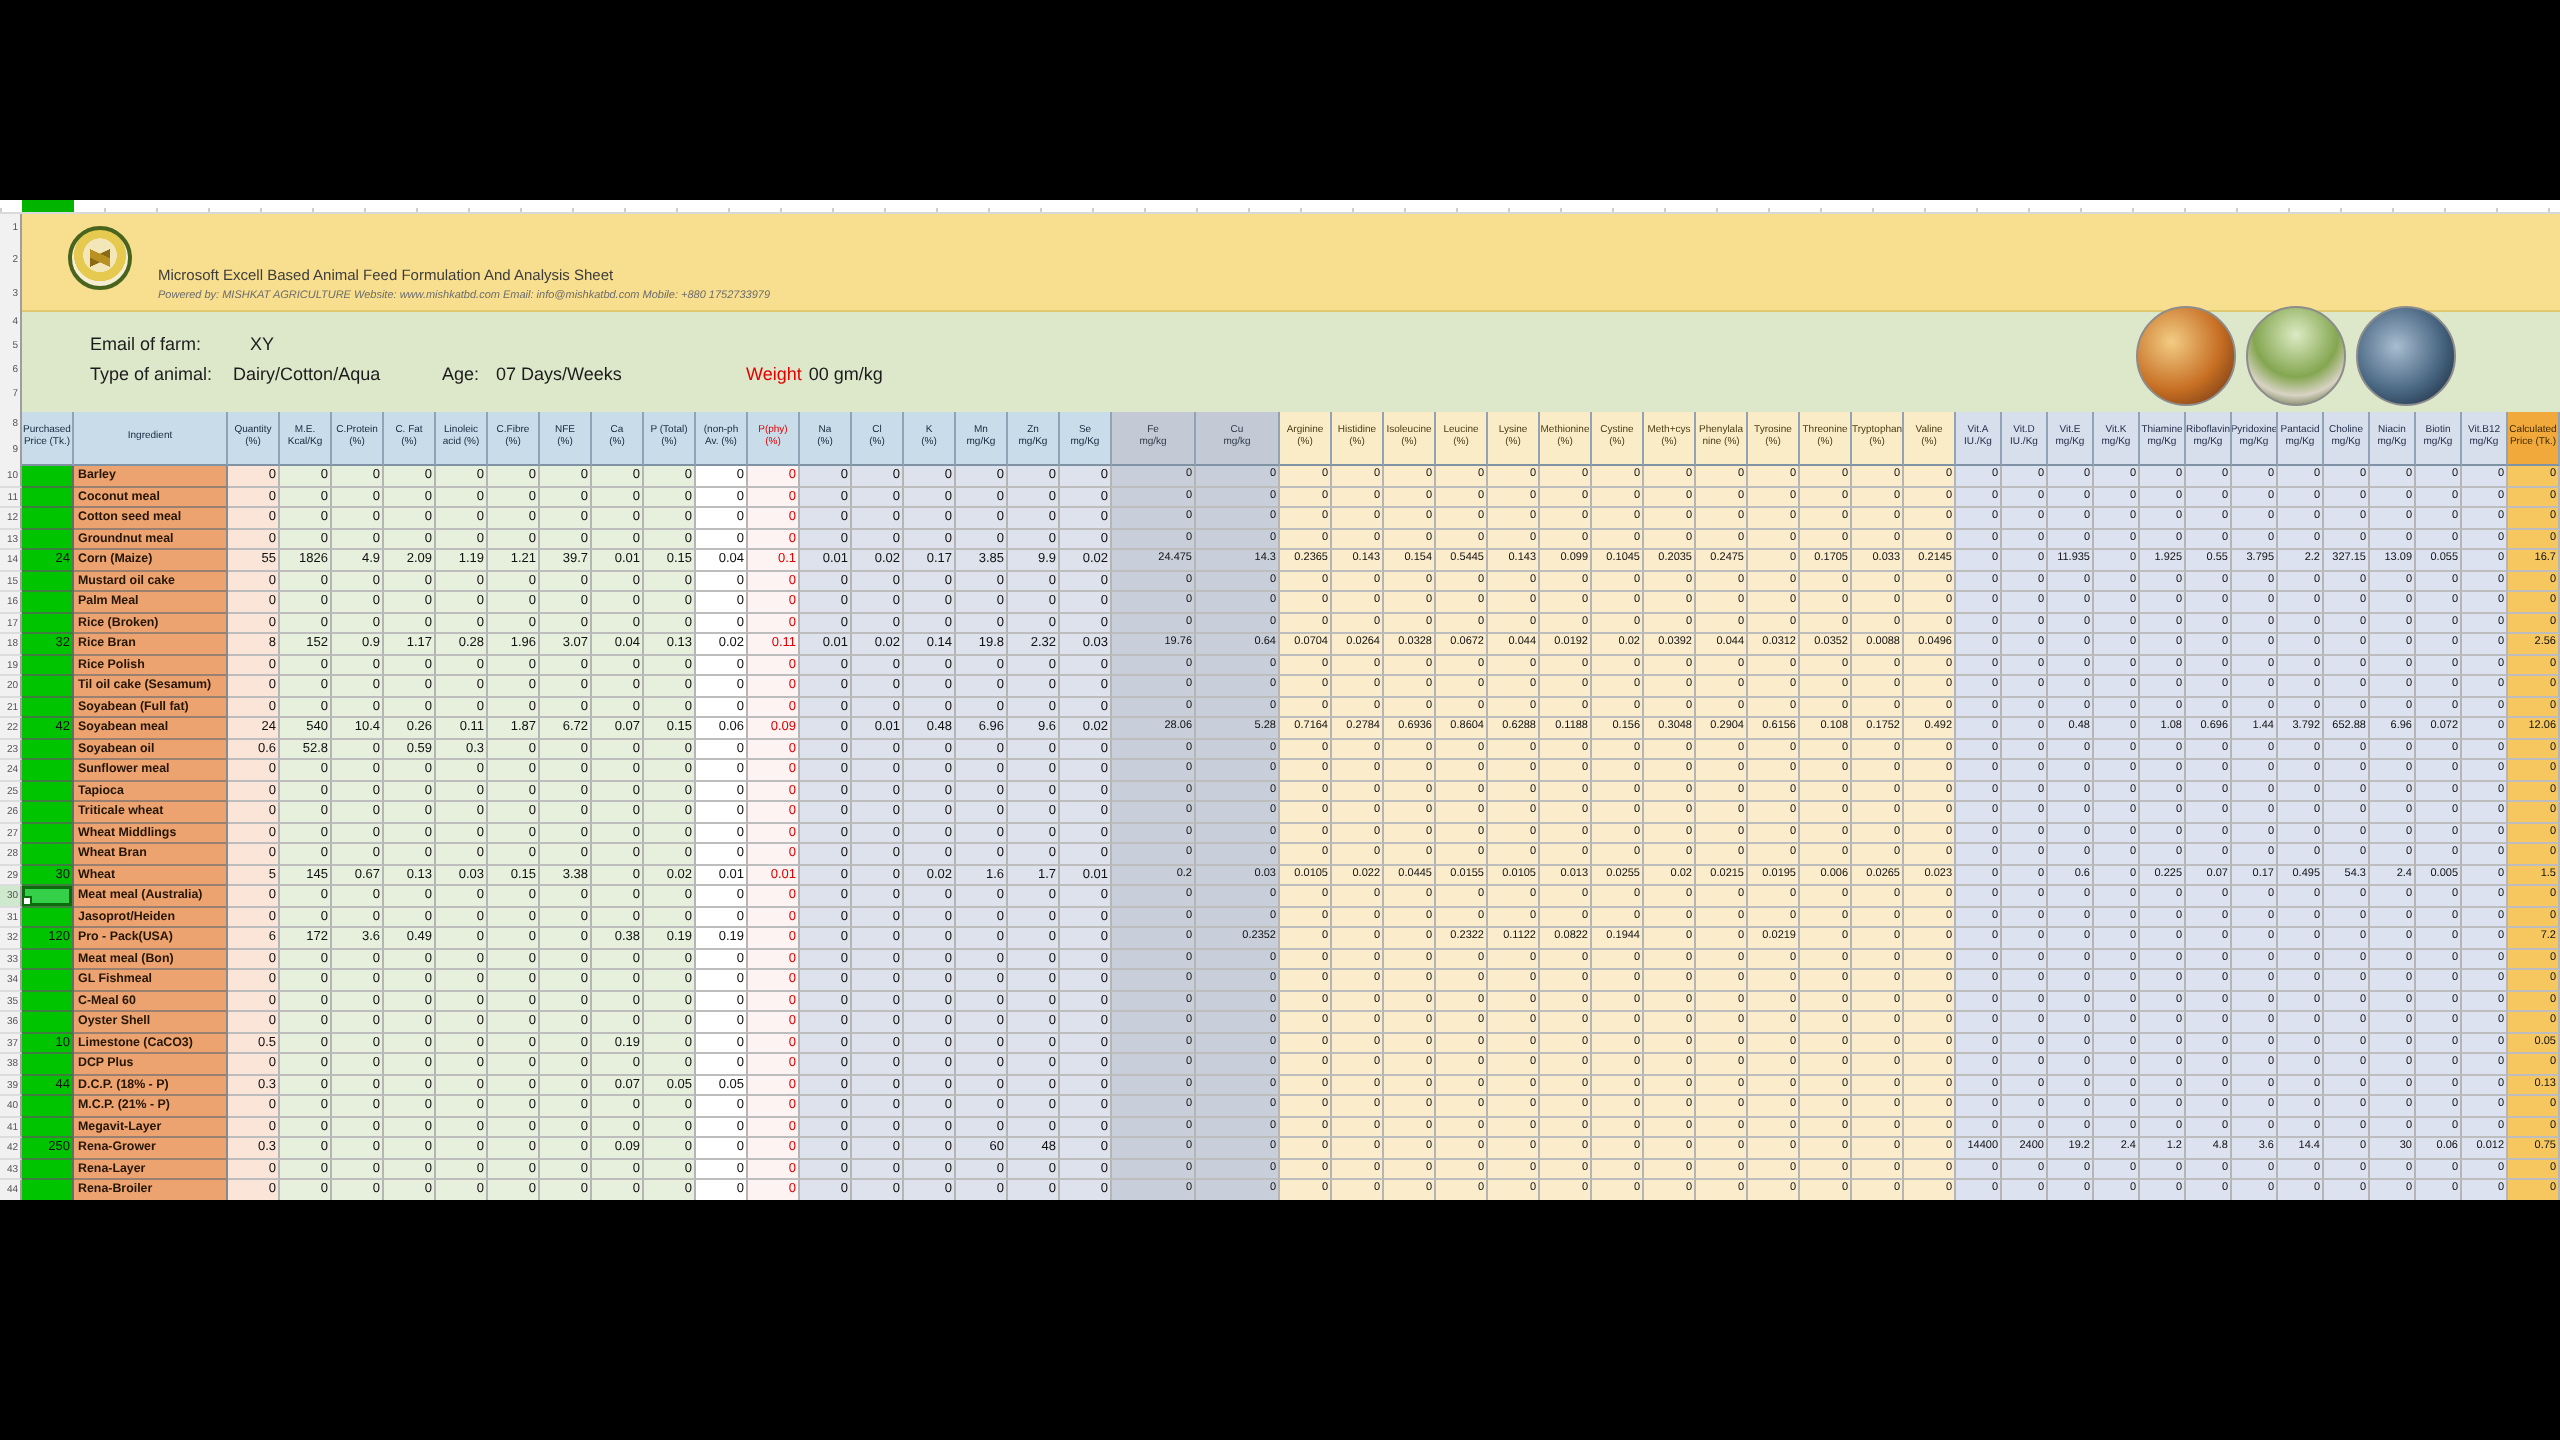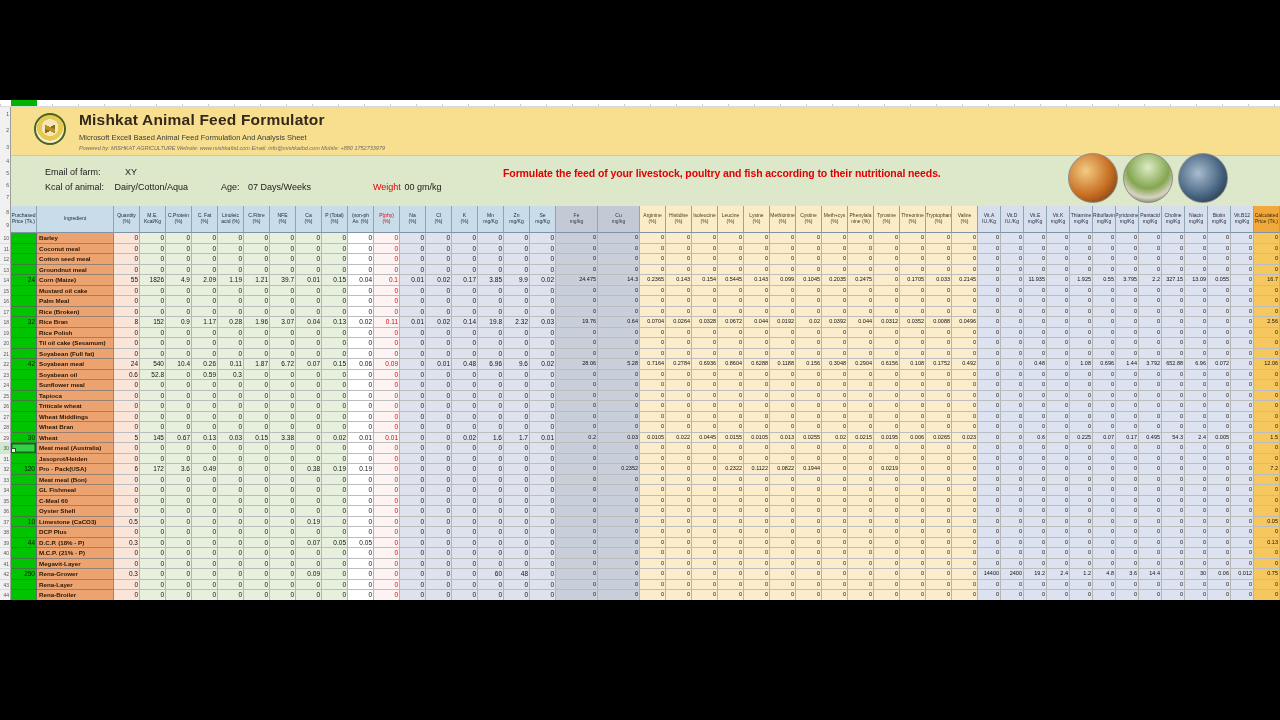--- a/index.html
+++ b/index.html
@@ -104,51 +104,49 @@
     </div>
 
     <div class="band band-yellow">
       <div class="gutter">
         <span class="gnum" style="top:5px">1</span>
         <span class="gnum" style="top:21px">2</span>
         <span class="gnum" style="top:38px">3</span>
       </div>
       <div class="fill">
         <div class="logo"></div>
-        <div class="title">Mishkat Animal Feed Formulator</div>
         <div class="subtitle">Microsoft Excell Based Animal Feed Formulation And Analysis Sheet</div>
         <div class="powered">Powered by: MISHKAT AGRICULTURE  Website: www.mishkatbd.com  Email: info@mishkatbd.com  Mobile: +880 1752733979</div>
       </div>
     </div>
 
     <div class="band band-green">
       <div class="gutter">
         <span class="gnum" style="top:3px">4</span>
         <span class="gnum" style="top:15px">5</span>
         <span class="gnum" style="top:27px">6</span>
         <span class="gnum" style="top:39px">7</span>
       </div>
       <div class="fill">
         <div class="farm-line fl-name">
           <span class="lbl">Email of farm:</span>
           <span class="val">XY</span>
         </div>
         <div class="farm-line fl-type">
-          <span class="lbl">Kcal of animal:</span>
+          <span class="lbl">Type of animal:</span>
           <span class="val">Dairy/Cotton/Aqua</span>
         </div>
         <div class="farm-line fl-age">
           <span class="lbl">Age:</span>
           <span class="val">07 Days/Weeks</span>
         </div>
         <div class="farm-line fl-weight">
           <span class="lbl">Weight</span>
           <span class="val">00 gm/kg</span>
         </div>
-        <div class="tagline">Formulate the feed of your livestock, poultry and fish according to their nutritional needs.</div>
         <div class="photos">
           <div class="photo ph-poultry"></div>
           <div class="photo ph-cattle"></div>
           <div class="photo ph-fish"></div>
         </div>
       </div>
     </div>
 
     <div class="sheet">
       <div class="hrow">

